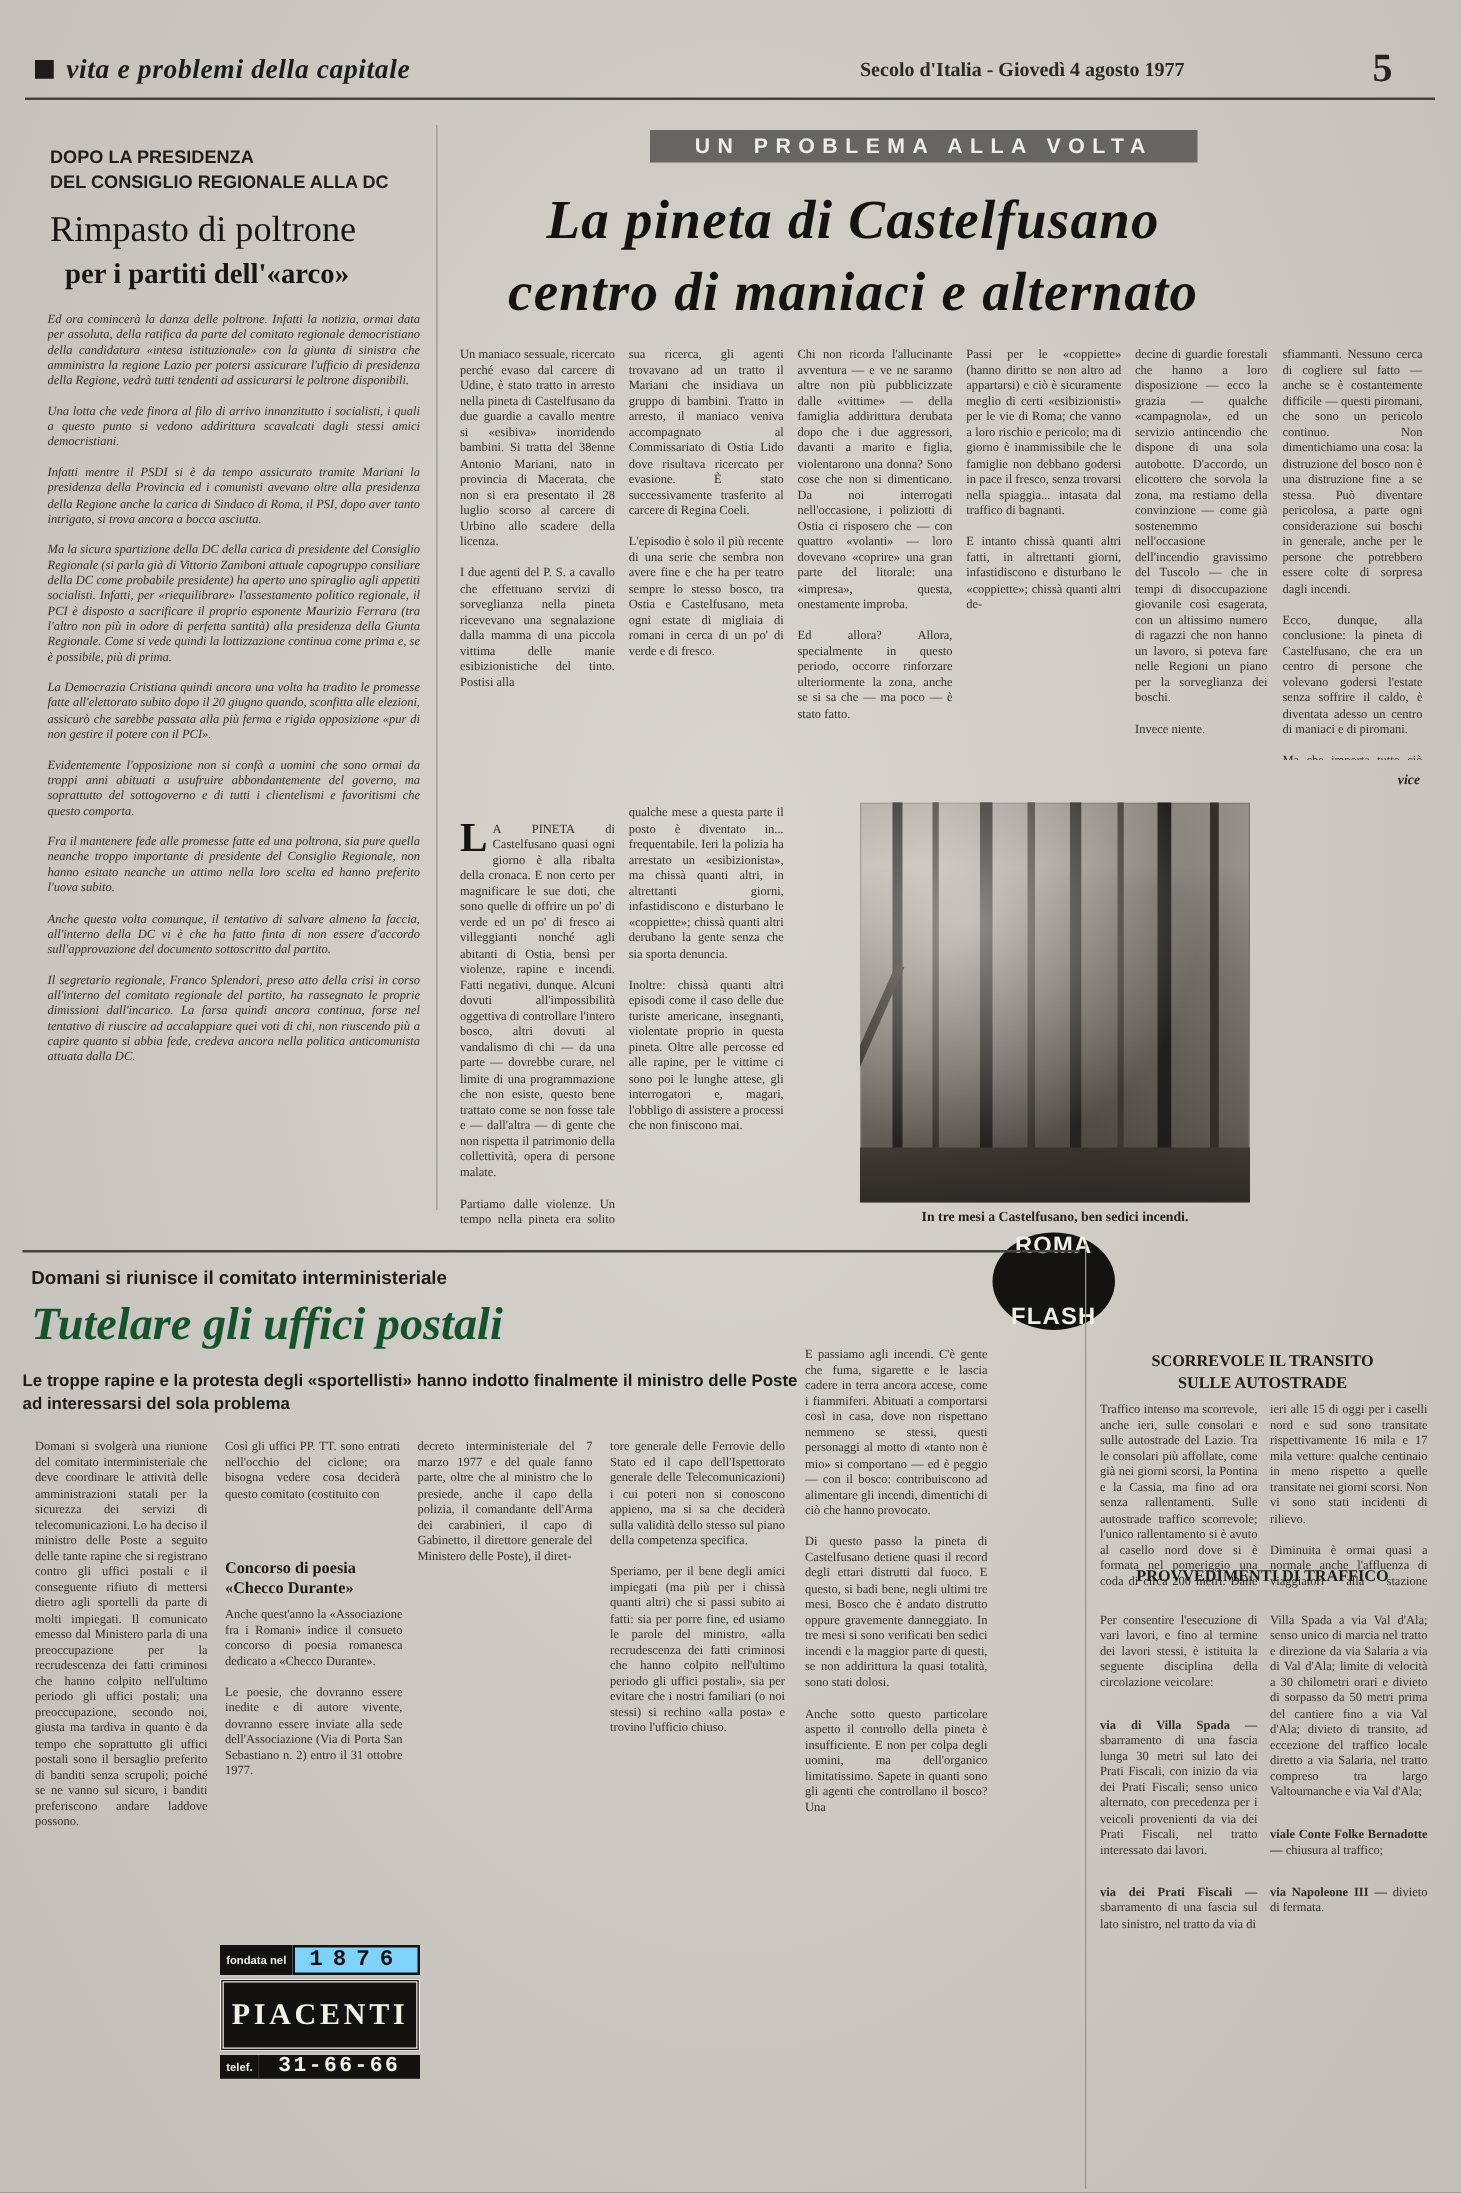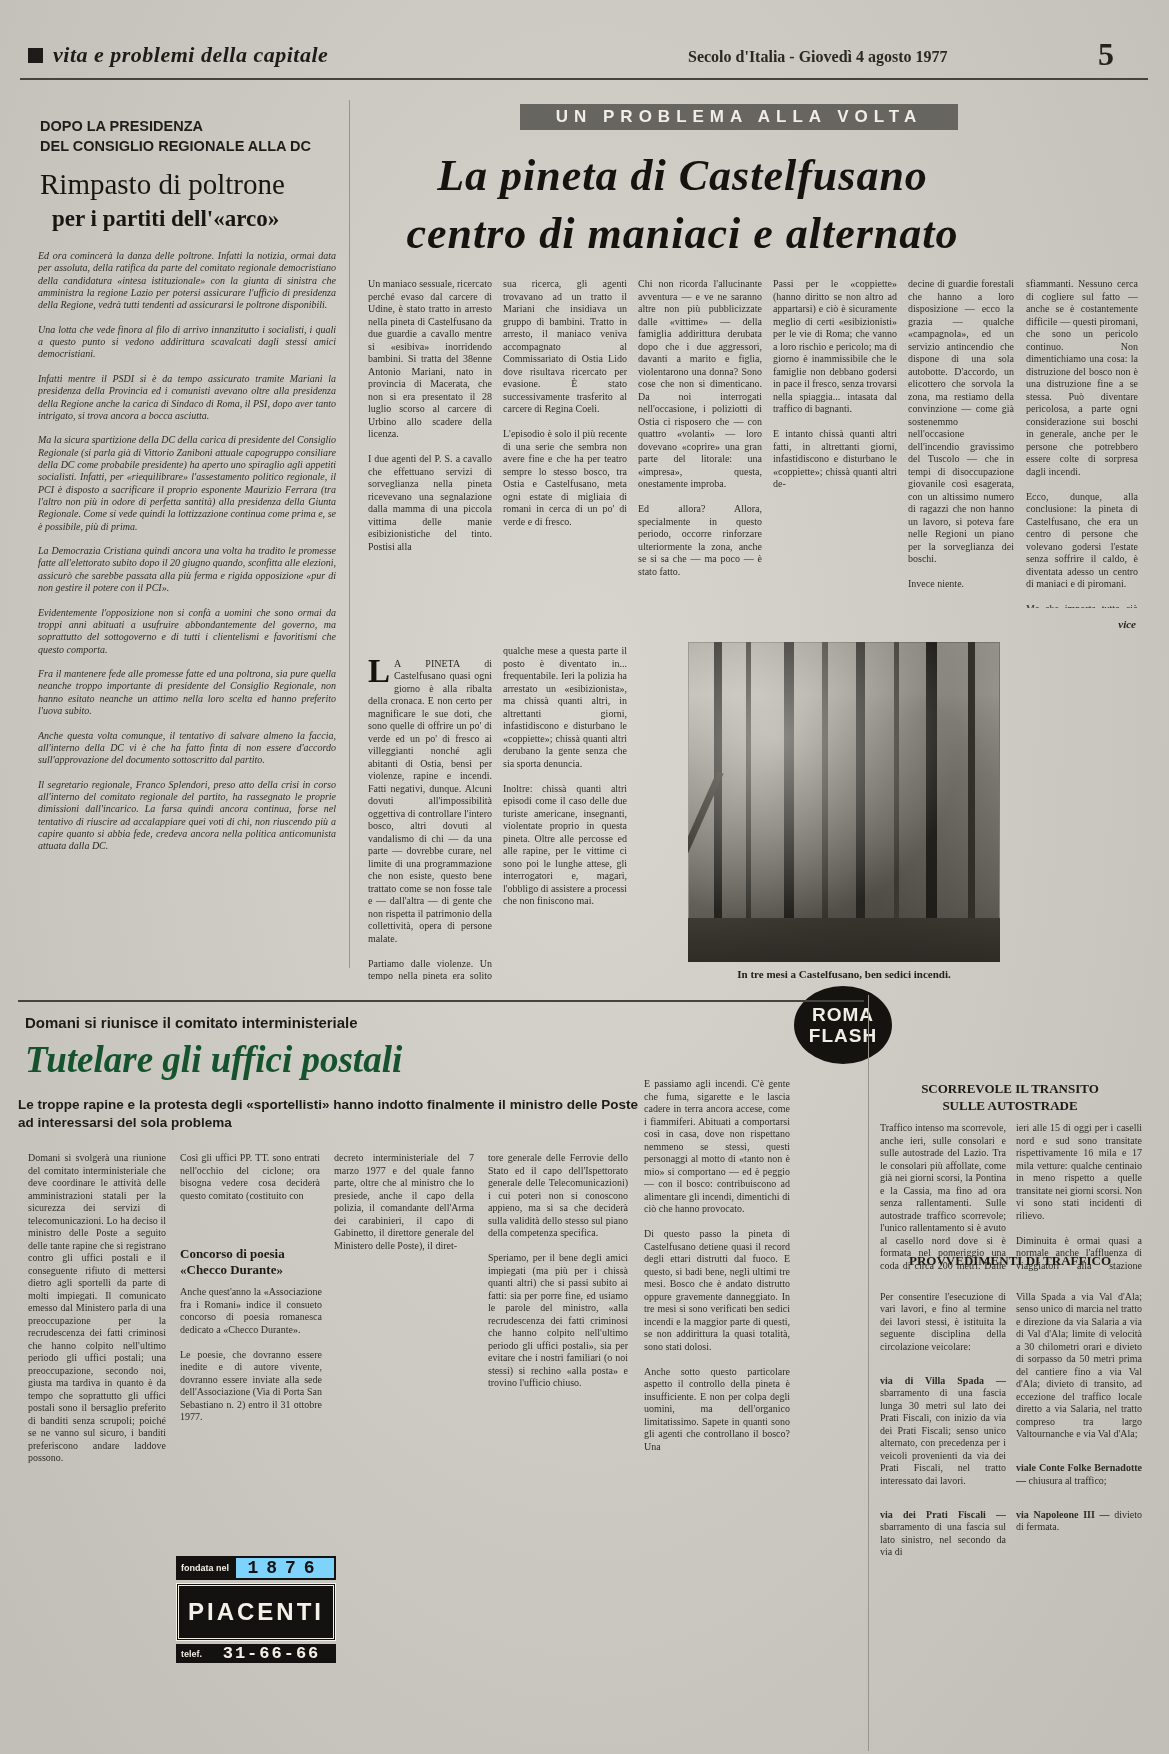--- a/index.html
+++ b/index.html
@@ -54,21 +54,21 @@
                radial-gradient(ellipse at 60% 80%, rgba(40,38,32,.35), transparent 60%); }
   .trunk { position:absolute; top:-6px; bottom:34px; background:#2a2822; }
   .ground { position:absolute; left:0; right:0; bottom:0; height:44px;
     background:linear-gradient(180deg,#3c3a32,#2e2c26); }
   .caption { position:absolute; left:676px; top:968px; width:336px; text-align:center;
     font-weight:bold; font-size:11px; color:#22211c; }
 
   
   .flash { position:absolute; left:794px; top:986px; width:98px; height:78px; background:#151310;
     border-radius:50%; color:#f0ede4; display:flex; flex-direction:column; align-items:center;
-    justify-content:center; font-family:"Liberation Sans",sans-serif; font-weight:bold;
+    justify-content:space-between; font-family:"Liberation Sans",sans-serif; font-weight:bold;
     font-size:19px; line-height:21px; letter-spacing:1px; }
 
   
   .thead { position:absolute; left:874px; width:272px; text-align:center; font-weight:bold;
     font-size:13px; line-height:17px; white-space:pre-line; color:#1c1b17; }
   .pp { margin:0 0 9px 0; }
 
   
   .pkicker { position:absolute; left:25px; top:1014px; font-family:"Liberation Sans",sans-serif;
     font-weight:bold; font-size:15px; color:#1d1c18; }
@@ -83,21 +83,21 @@
 
   
   .ad { position:absolute; left:176px; top:1556px; width:160px; }
   .ad-row { display:flex; margin-bottom:3px; }
   .ad-chip { background:#141210; color:#f1eee6; font-family:"Liberation Sans",sans-serif;
     font-weight:bold; font-size:9px; padding:4px 5px; display:flex; align-items:center; }
   .ad-year { flex:1; border:2px solid #141210; background:#7dd3fc; color:#141210;
     font-family:"Liberation Mono",monospace; font-weight:bold; font-size:18px; letter-spacing:8px;
     display:flex; align-items:center; justify-content:center; }
   .ad-name { background:#141210; color:#f3f0e8; height:58px; display:flex; align-items:center;
-    justify-content:center; font-family:Liberation Sans, sans-serif; font-weight:bold;
+    justify-content:center; font-family:Liberation Serif, serif; font-weight:bold;
     font-size:24px; letter-spacing:3px; border:3px double #f3f0e8; box-sizing:border-box; }
   .ad-tel { flex:1; background:#141210; color:#f3f0e8; font-family:"Liberation Mono",monospace;
     font-weight:bold; font-size:17px; letter-spacing:2px; display:flex; align-items:center;
     justify-content:center; }
 </style>
 </head>
 <body>
 
 <div class="page">
 
@@ -192,21 +192,21 @@
 SULLE AUTOSTRADE</div>
   <div class="bt" style="left:880px; top:1122px; width:126px; height:150px;">Traffico intenso ma scorrevole, anche ieri, sulle consolari e sulle autostrade del Lazio. Tra le consolari più affollate, come già nei giorni scorsi, la Pontina e la Cassia, ma fino ad ora senza rallentamenti. Sulle autostrade traffico scorrevole; l'unico rallentamento si è avuto al casello nord dove si è formata nel pomeriggio una coda di circa 200 metri. Dalle 22 di</div>
   <div class="bt" style="left:1016px; top:1122px; width:126px; height:150px;">ieri alle 15 di oggi per i caselli nord e sud sono transitate rispettivamente 16 mila e 17 mila vetture: qualche centinaio in meno rispetto a quelle transitate nei giorni scorsi. Non vi sono stati incidenti di rilievo.
 
 Diminuita è ormai quasi a normale anche l'affluenza di viaggiatori alla stazione ferroviaria di Roma Termini.</div>
 
   <div class="thead" style="top:1252px;">PROVVEDIMENTI DI TRAFFICO</div>
   <div class="bt" style="left:880px; top:1278px; width:126px; height:470px;">
     <p class="pp">Per consentire l'esecuzione di vari lavori, e fino al termine dei lavori stessi, è istituita la seguente disciplina della circolazione veicolare:</p>
     <p class="pp"><strong>via di Villa Spada —</strong> <span>sbarramento di una fascia lunga 30 metri sul lato dei Prati Fiscali, con inizio da via dei Prati Fiscali; senso unico alternato, con precedenza per i veicoli provenienti da via dei Prati Fiscali, nel tratto interessato dai lavori.</span></p>
-    <p class="pp"><strong>via dei Prati Fiscali —</strong> <span>sbarramento di una fascia sul lato sinistro, nel secondo da via di</span></p>
+    <p class="pp"><strong>via dei Prati Fiscali —</strong> <span>sbarramento di una fascia sul lato sinistro, nel tratto da via di</span></p>
   </div>
   <div class="bt" style="left:1016px; top:1278px; width:126px; height:470px;">
     <p class="pp">Villa Spada a via Val d'Ala; senso unico di marcia nel tratto e direzione da via Salaria a via di Val d'Ala; limite di velocità a 30 chilometri orari e divieto di sorpasso da 50 metri prima del cantiere fino a via Val d'Ala; divieto di transito, ad eccezione del traffico locale diretto a via Salaria, nel tratto compreso tra largo Valtournanche e via Val d'Ala;</p>
     <p class="pp"><strong>viale Conte Folke Bernadotte —</strong> <span>chiusura al traffico;</span></p>
     <p class="pp"><strong>via Napoleone III —</strong> <span>divieto di fermata.</span></p>
   </div>
 
   <div class="rule-h" style="left:18px; top:1000px; width:846px;"></div>
   <div class="pkicker">Domani si riunisce il comitato interministeriale</div>
   <div class="ptitle2">Tutelare gli uffici postali</div>

